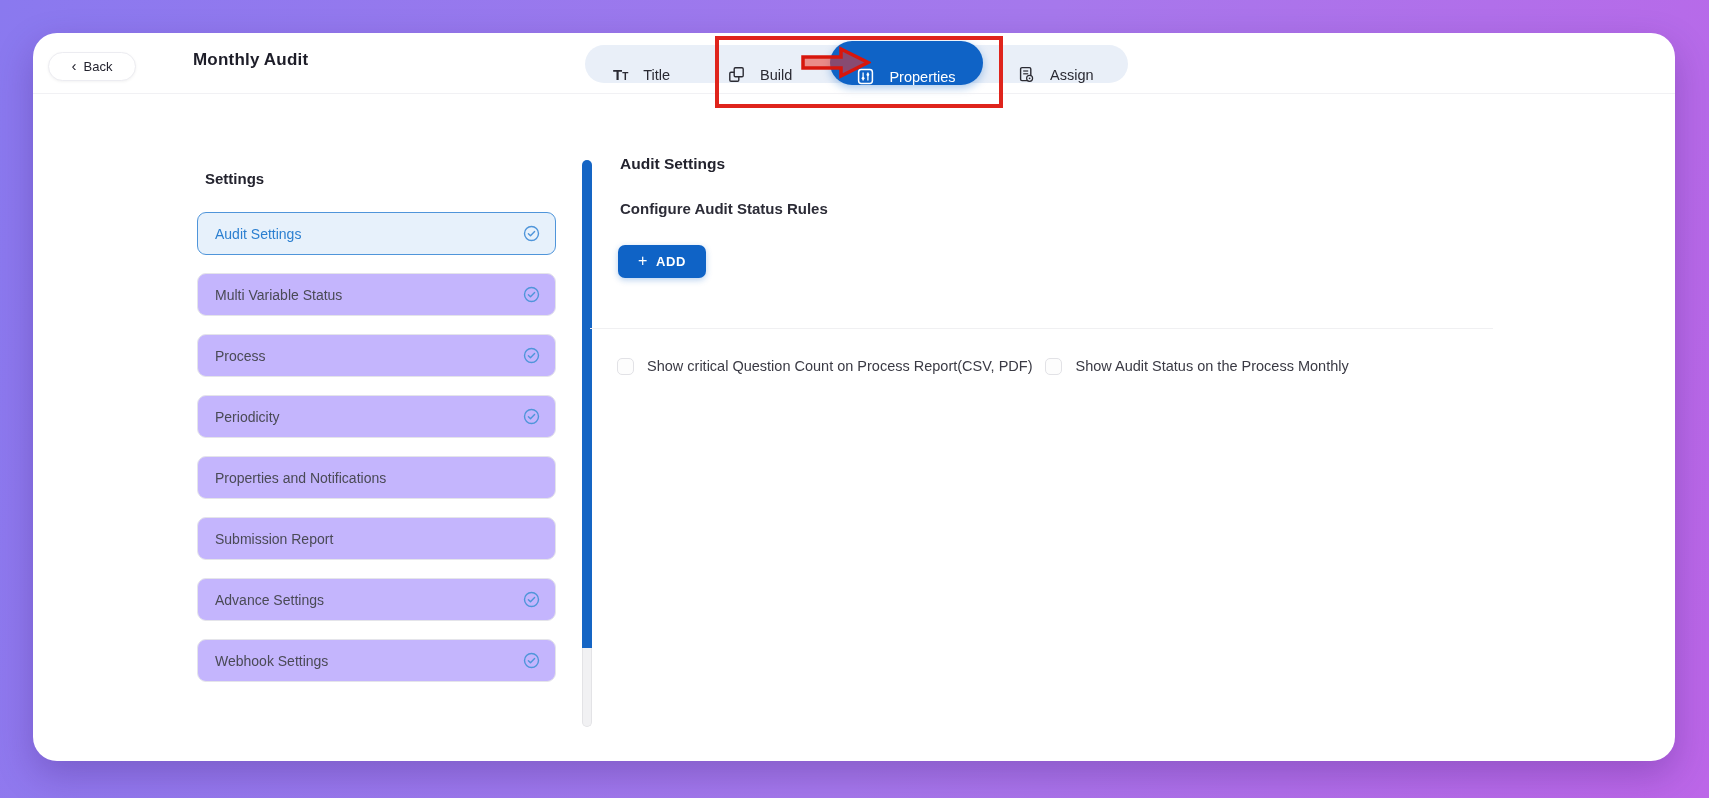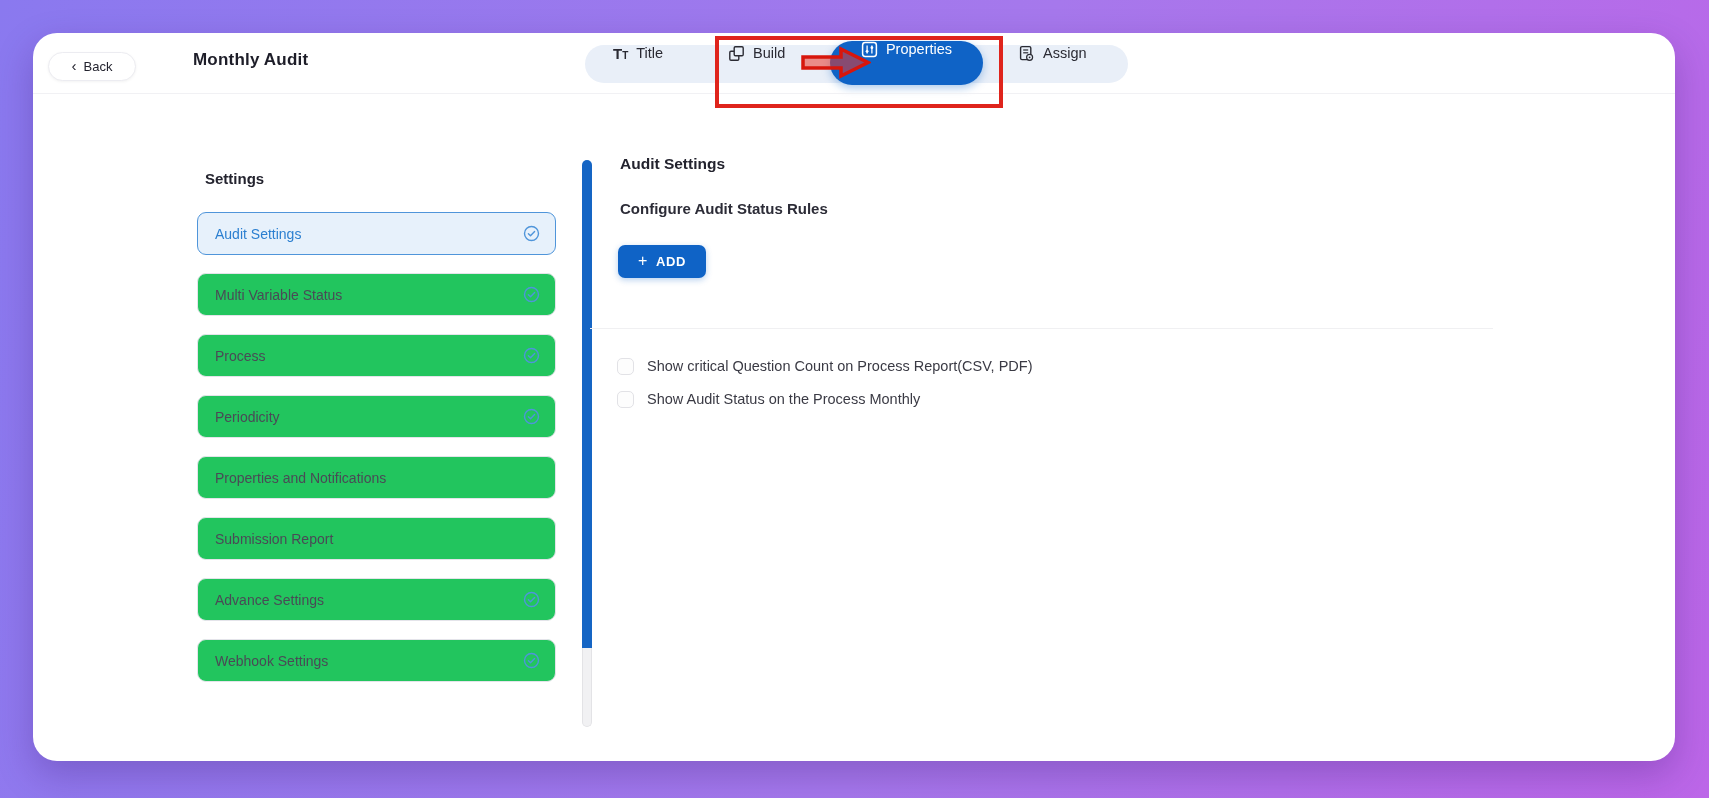--- a/index.html
+++ b/index.html
@@ -26,21 +26,21 @@
   .page-title {
     position:absolute; left:160px; top:17px;
     font-size:17px; font-weight:700; color:#1d1d28; letter-spacing:.2px;
   }
   .tabbar {
     position:absolute; left:552px; top:12px; width:543px; height:38px;
     background:#e9eff8; border-radius:19px;
   }
   .tab {
     position:absolute; top:0; height:38px;
-    display:flex; align-items:flex-start; gap:8px;
+    display:flex; align-items:flex-end; gap:15px;
     font-size:14.5px; color:#2a2a33; cursor:pointer; white-space:nowrap;
   }
   .tab-0 { left:28px; }
   .tab-1 { left:143px; }
   .tab-3 { left:433px; }
   .tab.active {
     left:245px; top:-4px; width:153px; height:44px; border-radius:22px;
     background:var(--accent,#0f63c6); color:#fff; justify-content:center;
     box-shadow:0 3px 8px rgba(15,99,198,.35);
   }
@@ -60,21 +60,21 @@
   .side-heading {
     position:absolute; left:172px; top:137px;
     font-size:15px; font-weight:700; color:#23232e;
   }
   .side-list {
     position:absolute; left:164px; top:179px; width:359px; height:516px;
     display:flex; flex-direction:column; gap:18px; overflow:hidden;
   }
   .side-item {
     min-height:43px; height:43px; border:1px solid #e4e4ea; border-radius:9px;
-    background:#22c55e; display:flex; align-items:center; justify-content:space-between;
+    background:#c4b5fd; display:flex; align-items:center; justify-content:space-between;
     padding:0 15px 0 17px; font-size:14px; color:#4a4a56; cursor:pointer;
   }
   .side-item.selected {
     background:#e7f1fb; border:1px solid #4f95da; color:var(--sel-text,#2b7fd0);
   }
   .check-wrap { display:flex; align-items:center; }
   
   .scrollbar { position:absolute; left:549px; top:127px; width:10px; height:567px; }
   .scroll-filled {
     width:10px; height:488px; background:#1565c4; border-radius:6px 6px 0 0;
@@ -99,21 +99,21 @@
     font-size:13px; font-weight:700; letter-spacing:.6px; cursor:pointer;
     font-family:"Liberation Sans", sans-serif;
     box-shadow:0 2px 6px rgba(15,99,198,.3);
   }
   .add-plus { font-size:16px; font-weight:400; margin-top:-1px; }
   .content-divider {
     position:absolute; left:557px; top:295px; width:903px; height:1px; background:#f0f0f2;
   }
   .cb-list {
     position:absolute; left:584px; top:323px;
-    display:flex; flex-direction:column; gap:13px;
+    display:flex; flex-direction:row; gap:13px;
   }
   .cb-row { display:flex; align-items:center; gap:13px; height:20px; cursor:pointer; }
   .checkbox {
     width:17px; height:17px; border:1.5px solid #e2e2e6; border-radius:5px;
     background:#fdfdfd; flex:0 0 auto;
   }
   .cb-label { font-size:14.5px; color:#3a3a44; }
 </style>
 </head>
 <body style="--accent: #0f63c6; --red: #df241c; --sel-text: #2b7fd0; --grad-a: #8a79ef; --grad-b: #bc66e8;">

